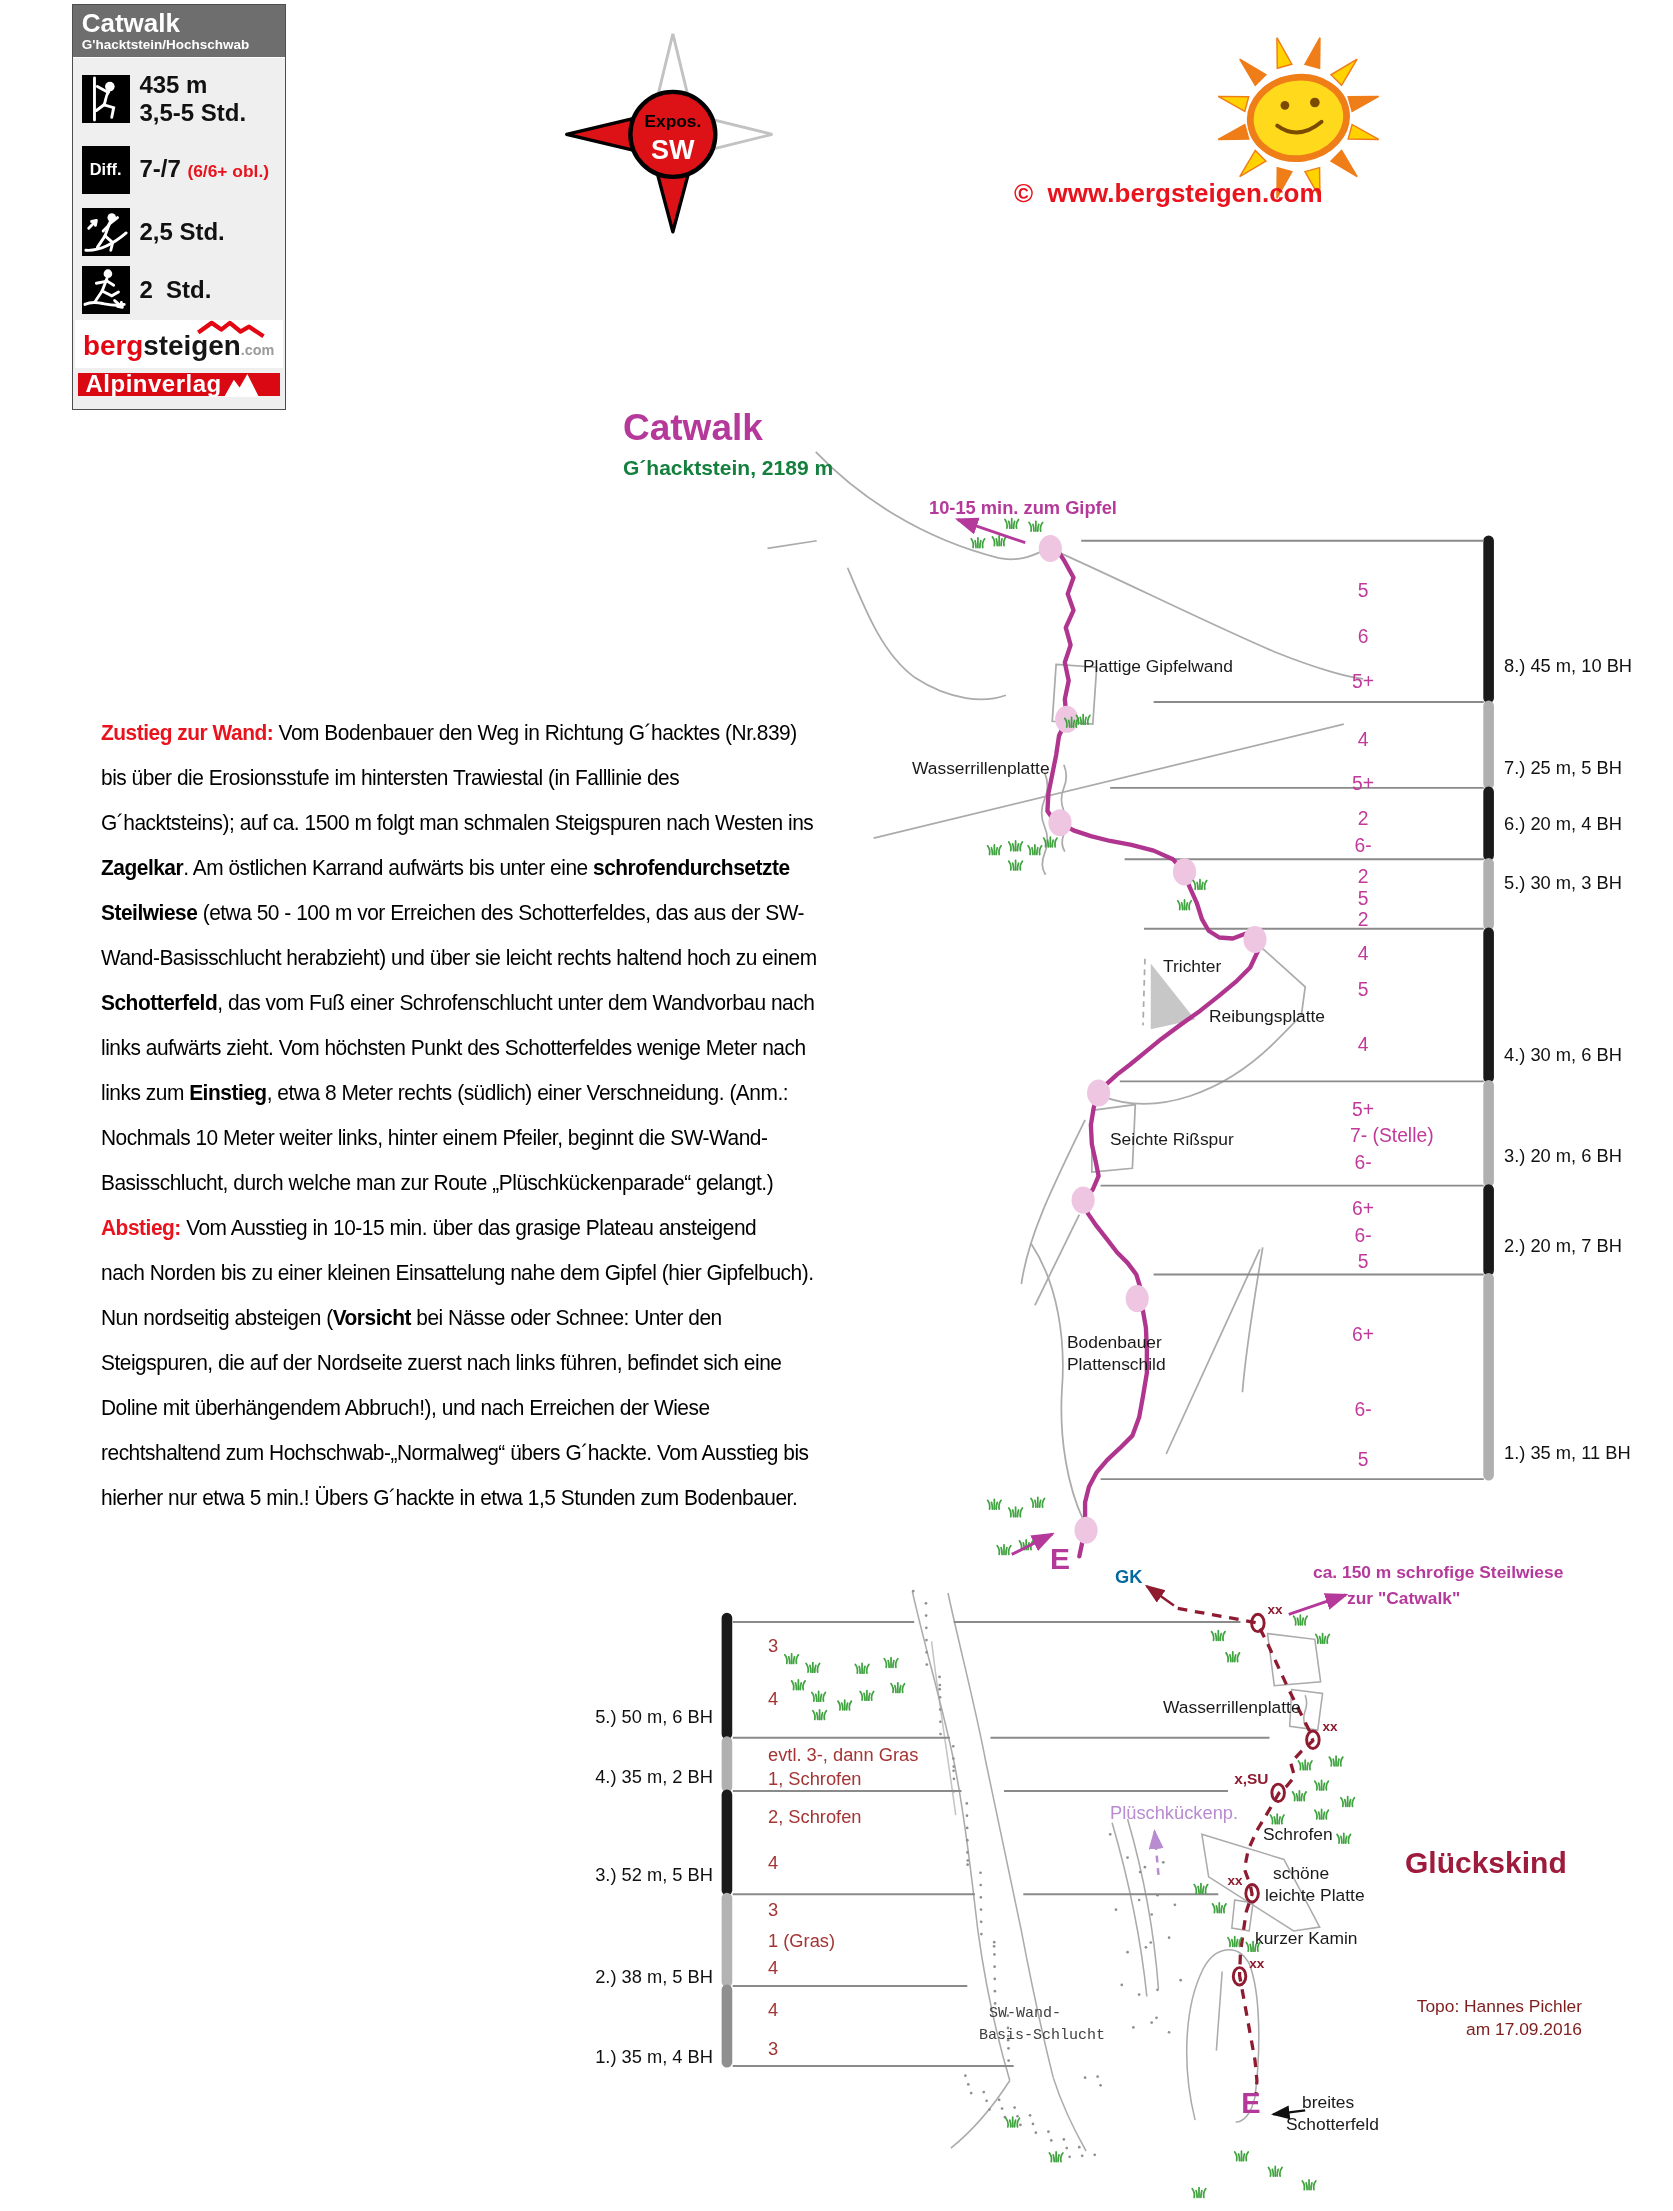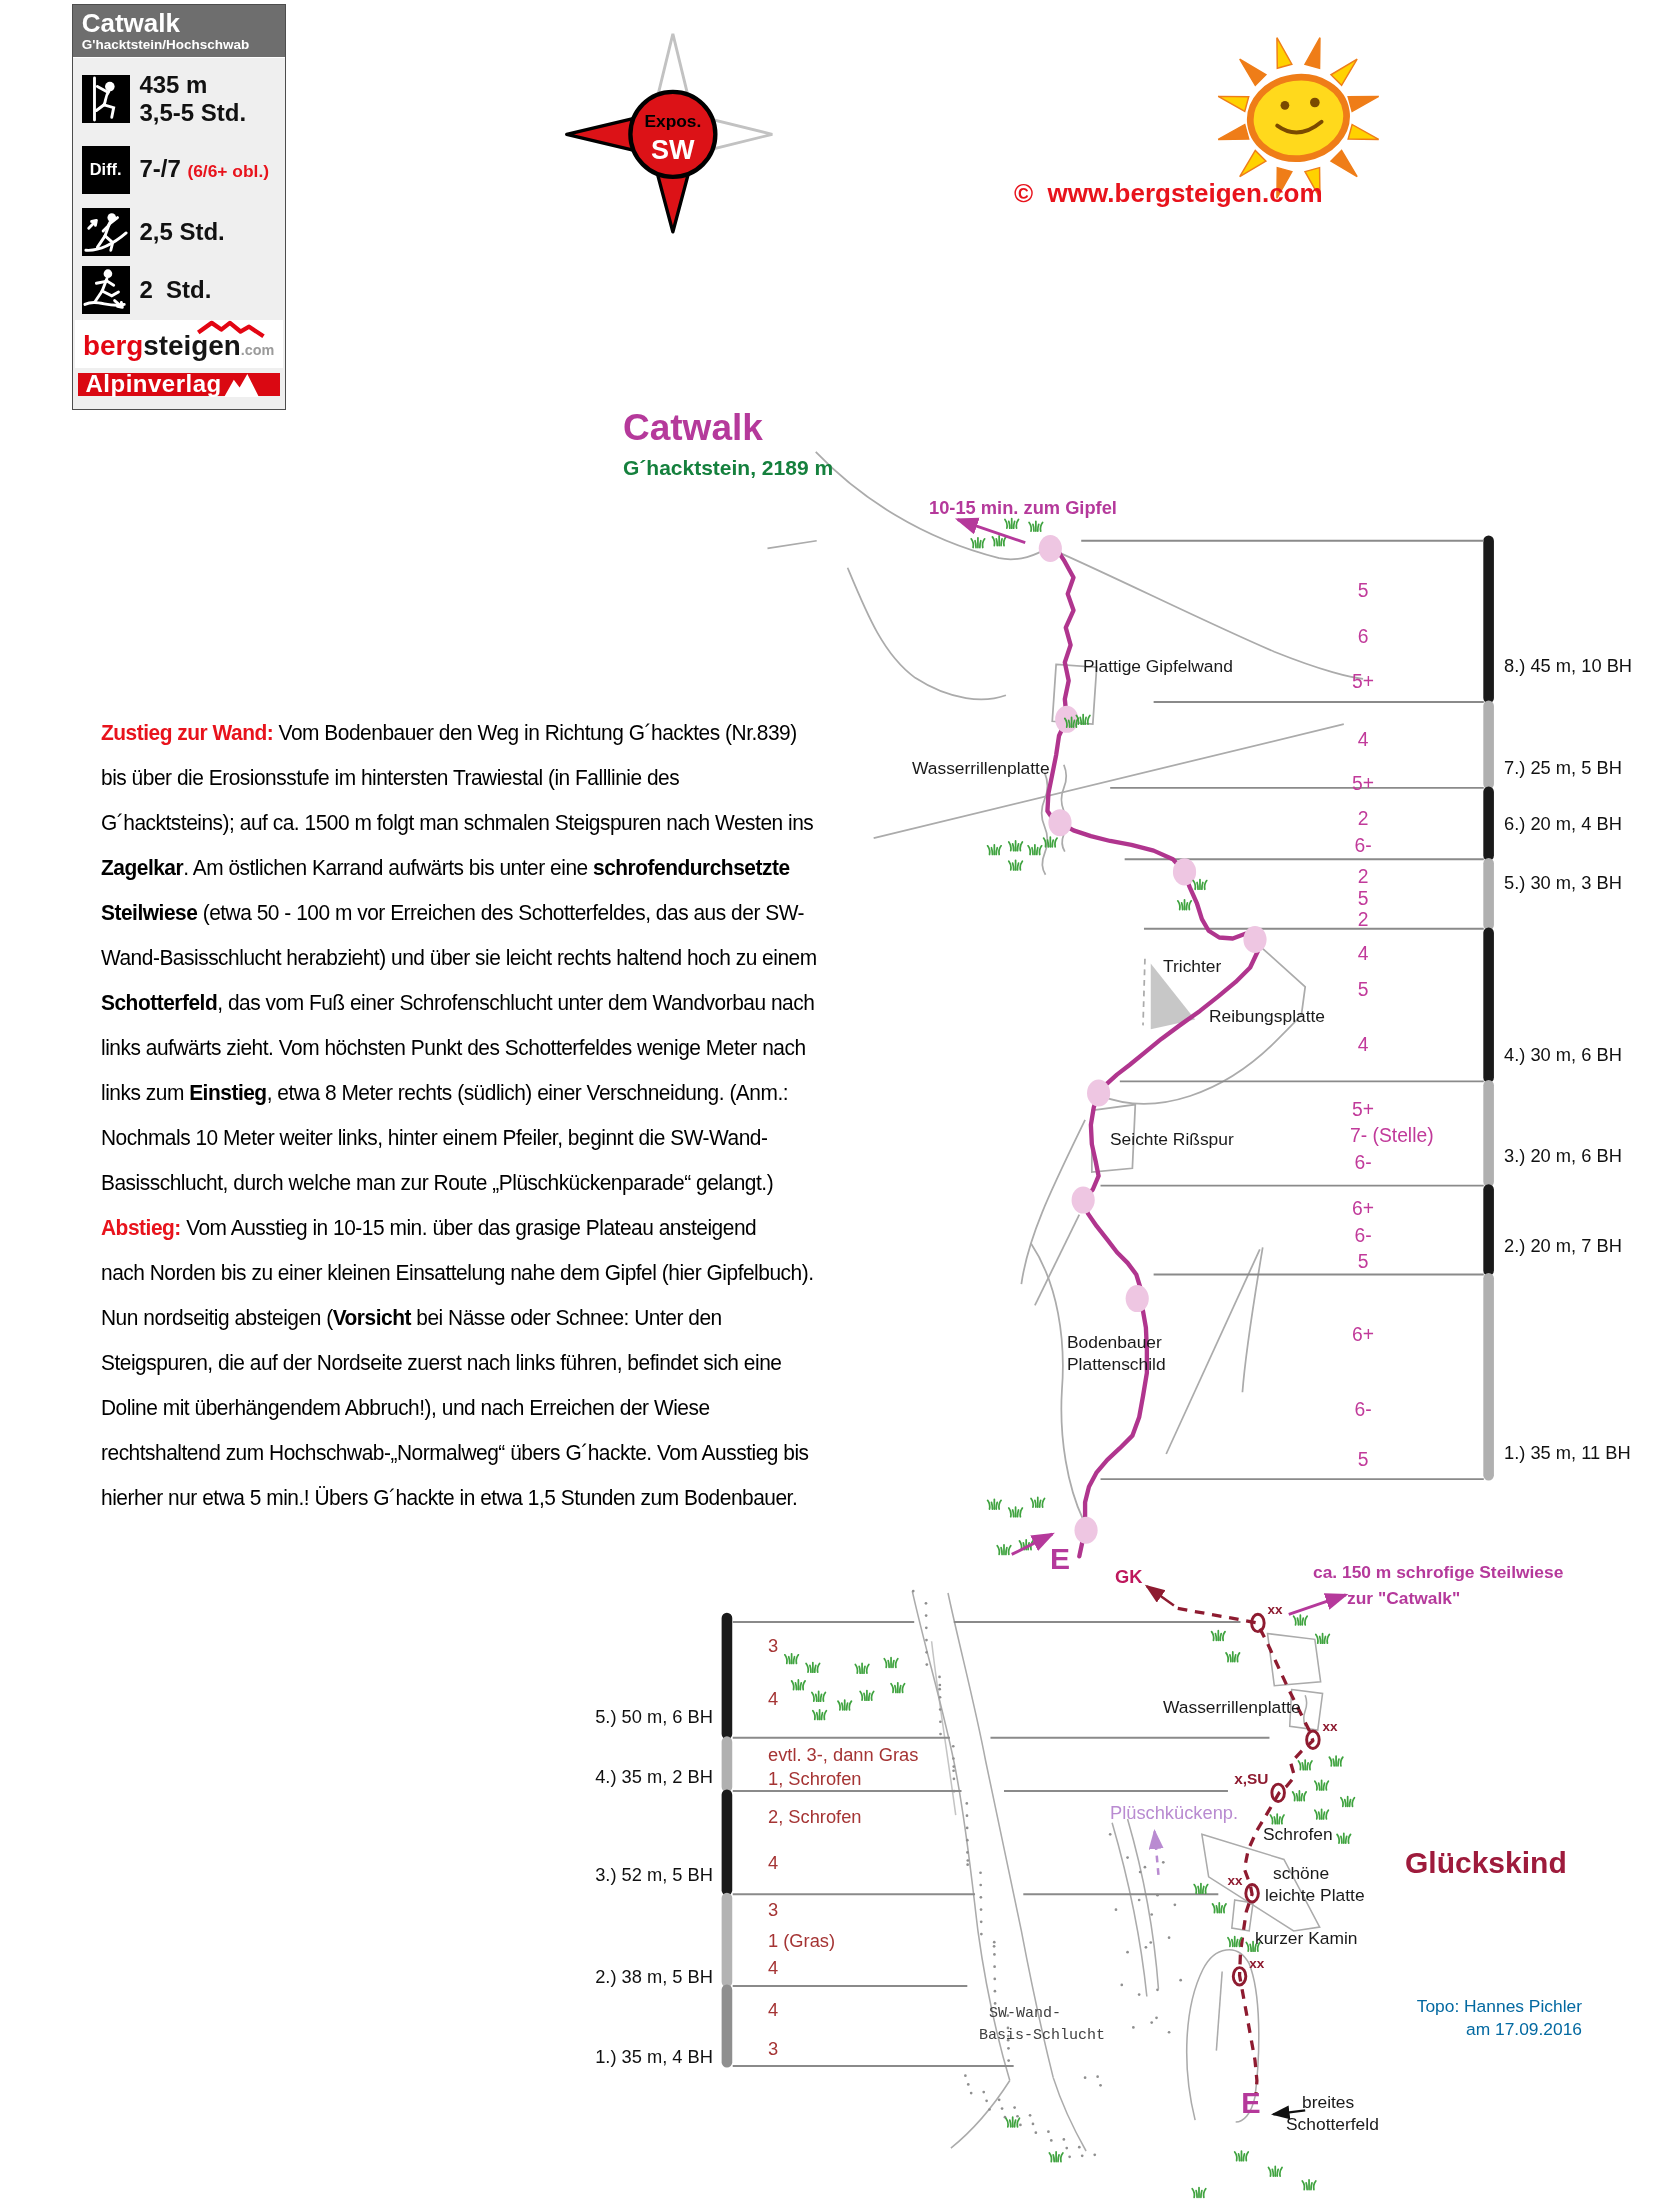--- a/index.html
+++ b/index.html
@@ -42,24 +42,24 @@
   
   .pitch{color:#111;font-size:18.3px;white-space:nowrap;transform:translate(0,-50%);}
   .pitchR{color:#111;font-size:18.3px;white-space:nowrap;transform:translate(-100%,-50%);}
   .grade{color:#c13a9a;font-size:19.3px;white-space:nowrap;transform:translate(-50%,-50%);}
   .gradeL{color:#c13a9a;font-size:19.3px;white-space:nowrap;transform:translate(0,-50%);}
   .lgrade{color:#a53434;font-size:18.3px;white-space:nowrap;transform:translate(0,-50%);}
   .wlbl{color:#1a1a1a;font-size:17.4px;white-space:nowrap;transform:translate(0,-50%);}
   .glbl{color:#404040;font-size:15px;white-space:nowrap;transform:translate(0,-50%);font-family:Liberation Mono, monospace;}
   .mnote{color:#b5399b;font-weight:bold;font-size:18.3px;white-space:nowrap;}
   .bigE{color:#b5399b;font-weight:bold;font-size:30px;transform:translate(-50%,-50%);}
-  .maroon{color:#be185d;font-weight:bold;}
+  .maroon{color:#0369a1;font-weight:bold;}
   .gname{left:1405px;top:1846px;color:#9e1b3c;font-weight:bold;font-size:30px;}
   .pluesch{left:1110px;top:1802px;color:#b98bd1;font-size:18.3px;}
-  .credit{color:#0369a1;font-size:17.4px;text-align:right;transform:translate(-100%,-50%);white-space:nowrap;}
+  .credit{color:#7f1d1d;font-size:17.4px;text-align:right;transform:translate(-100%,-50%);white-space:nowrap;}
 </style>
 </head>
 <body>
 
 <div class="page">
 
   <svg id="art" width="1673" height="2211" viewBox="0 0 1733 2290">
     <defs>
       <marker id="mMag" markerWidth="9" markerHeight="8" refX="7" refY="3" orient="auto">
           <path d="M0,0L8,3L0,6Z" fill="#b5399b"></path>

